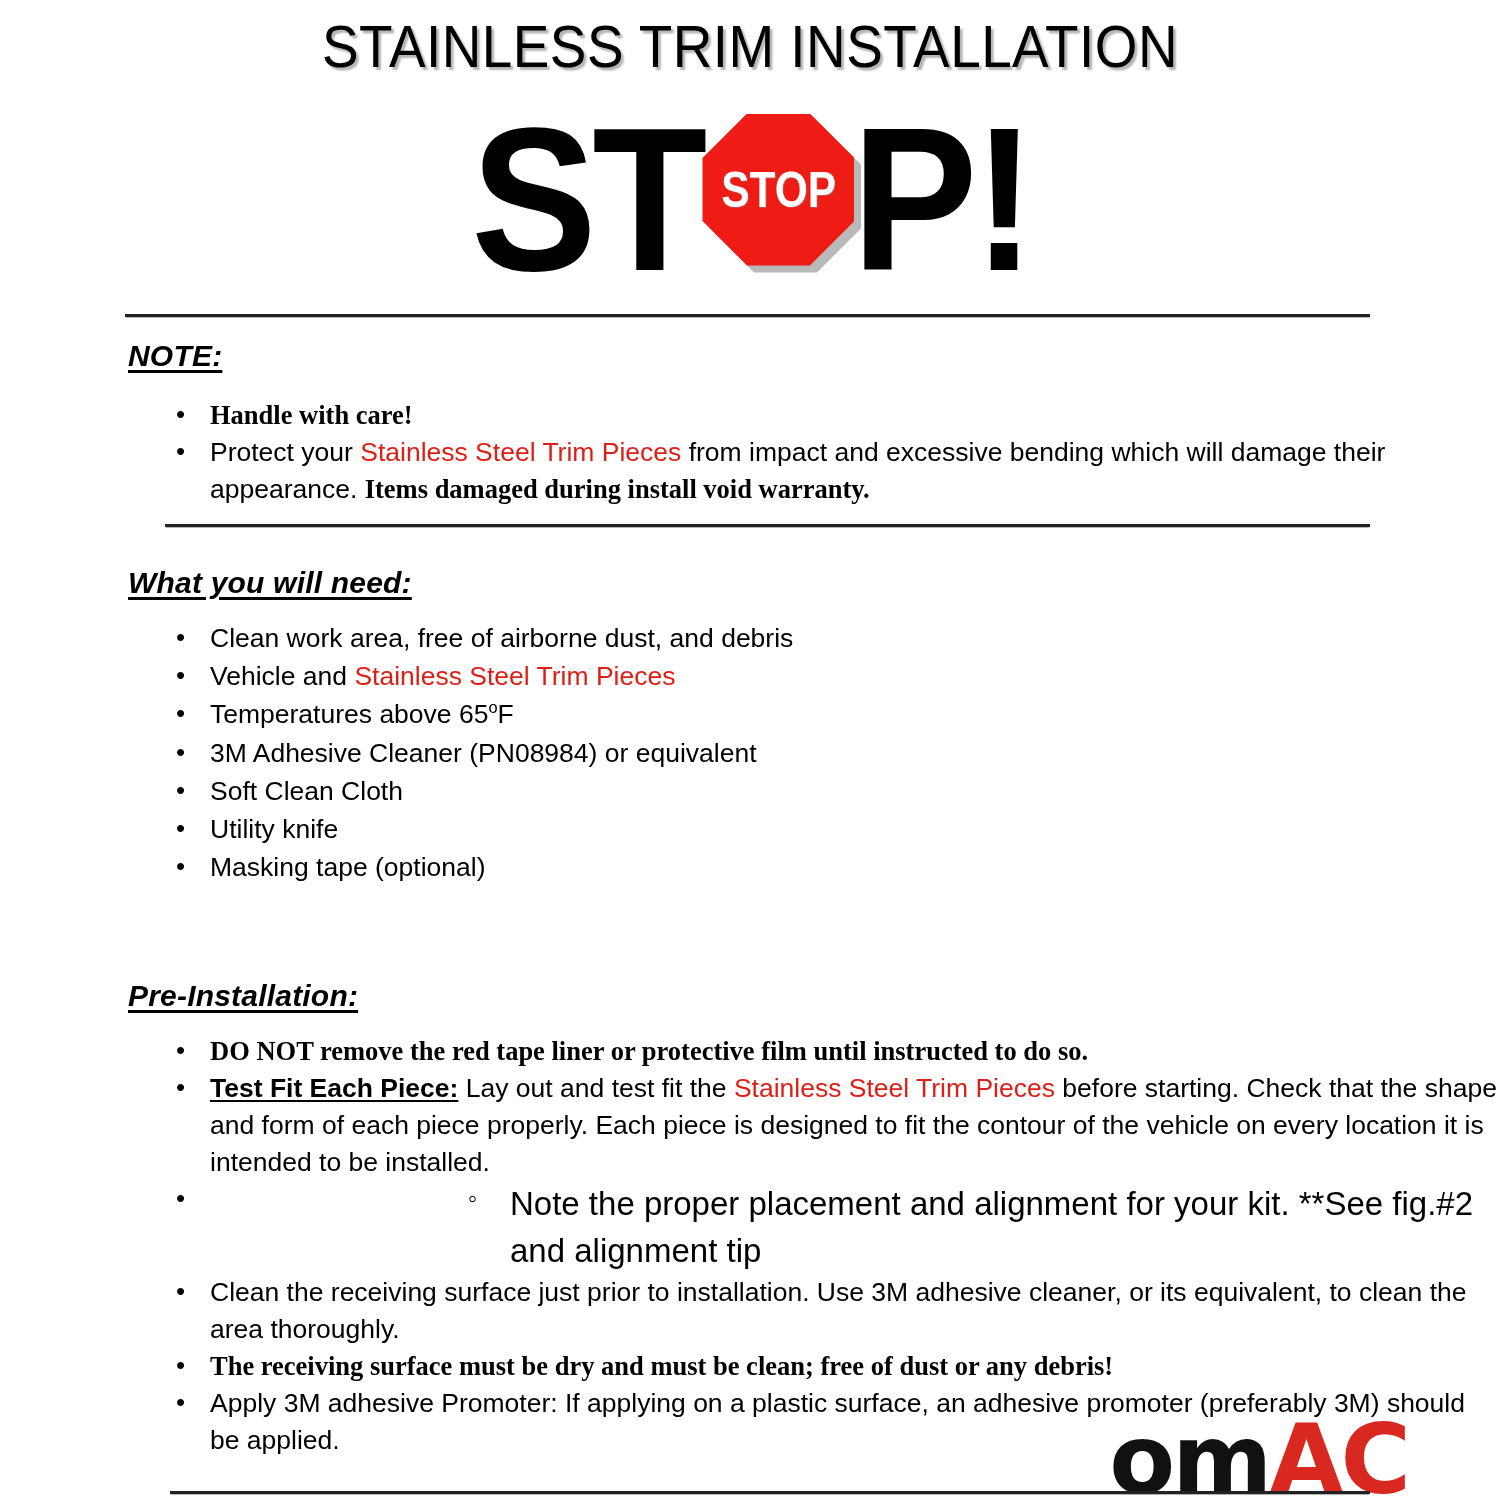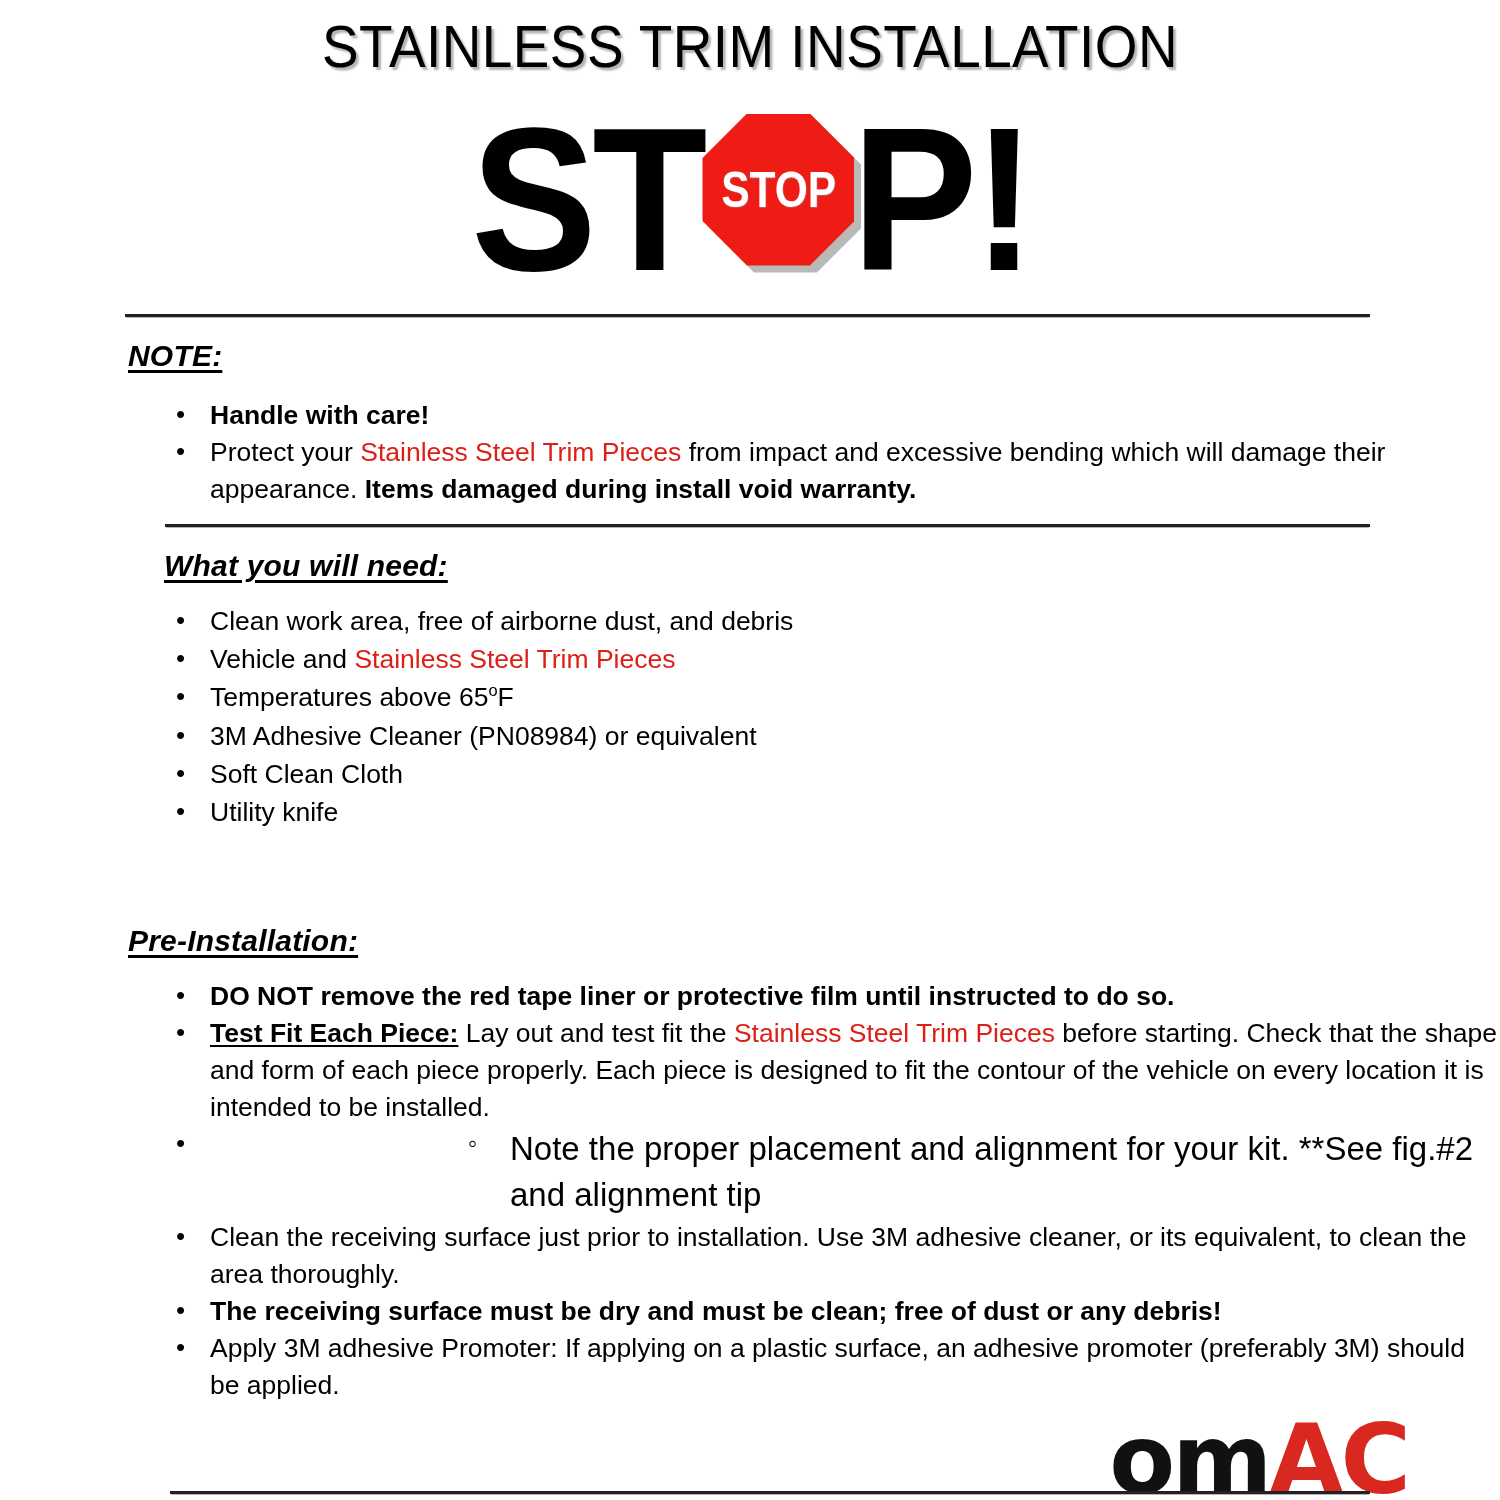--- a/index.html
+++ b/index.html
@@ -112,21 +112,21 @@
     text-decoration: underline;
     text-underline-offset: 4px;
     text-decoration-thickness: 3px;
     margin: 0;
     padding: 0;
     display: inline-block;
     letter-spacing: 0.2px;
   }
   .heading-row { padding-left: 128px; }
   .heading-row.note      { padding-top: 22px; padding-bottom: 24px; }
-  .heading-row.need      { padding-top: 22px; padding-bottom: 20px; margin-left: 36px; }
+  .heading-row.need      { padding-top: 39px; padding-bottom: 20px; }
   .heading-row.preinst   { padding-top: 18px; padding-bottom: 20px; }
 
   ul.blist {
     list-style: none;
     margin: 0;
     padding: 0;
   }
   ul.blist > li {
     position: relative;
     padding-left: 210px;
@@ -158,21 +158,21 @@
   ul.sublist > li::before {
     content: "\25E6";
     position: absolute;
     left: 258px;
     top: -1px;
     font-size: 26px;
     line-height: 1.40;
   }
 
   .red  { color: #dd2017; text-align: center; }
-  .b    { font-weight: 700; }
+  .b    { font-weight: 700; font-family: Liberation Serif, serif; }
   .bu   { font-weight: 700; text-decoration: underline; text-underline-offset: 3px; text-decoration-thickness: 2px; }
   sup.deg { font-size: 0.62em; vertical-align: super; line-height: 0; }
 
   .note-block { padding-bottom: 16px; }
   .gap-after-need { height: 74px; }
 
   
   .omac-logo {
     position: absolute;
     right: 92px;
@@ -246,20 +246,23 @@
     </li>
     <li>
       <span>3M Adhesive Cleaner (PN08984) or equivalent</span>
     </li>
     <li>
       <span>Soft Clean Cloth</span>
     </li>
     <li>
       <span>Utility knife</span>
     </li>
+    <li>
+      <span>Masking tape (optional)</span>
+    </li>
   </ul>
 
   <div class="gap-after-need"></div>
 
   <div class="heading-row preinst">
     <h2 class="section-heading">Pre-Installation:</h2>
   </div>
   <ul class="blist tight">
     <li>
       <span class="b">DO NOT remove the red tape liner or protective film until instructed to do so.</span>

